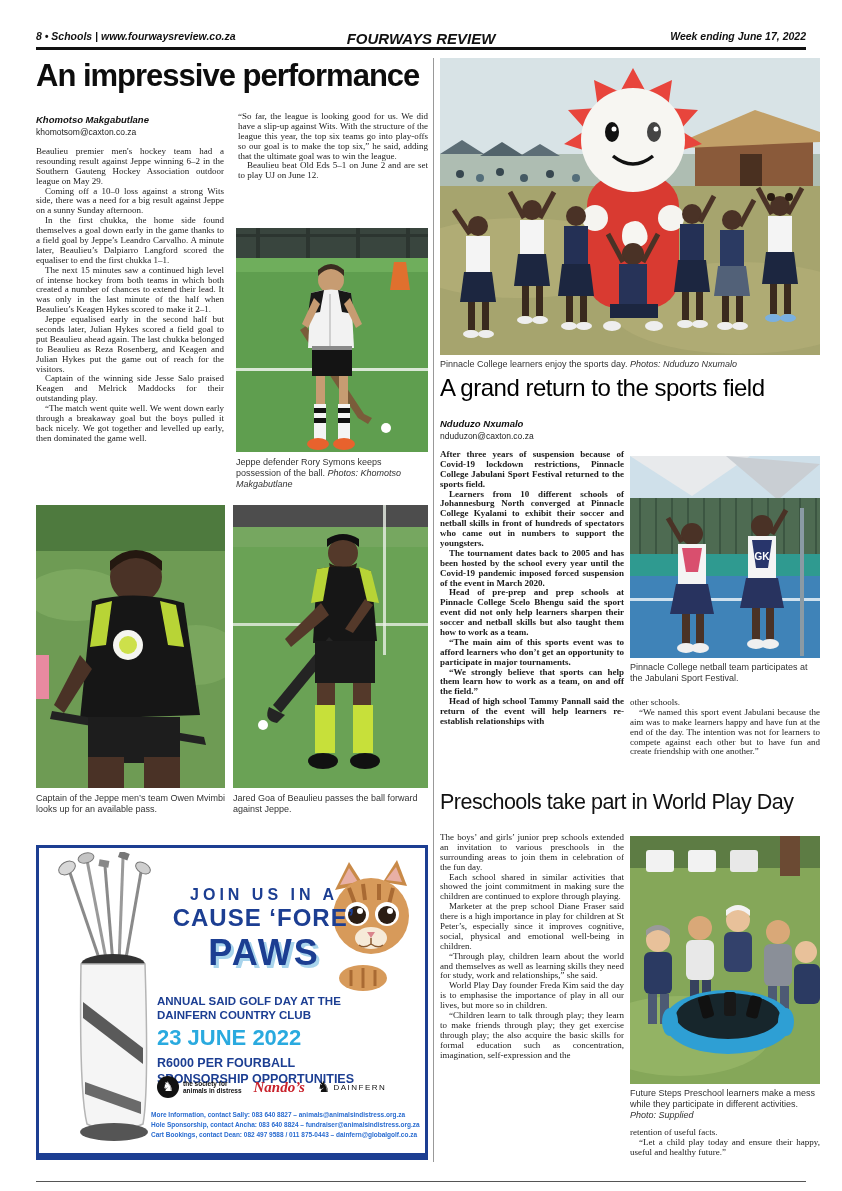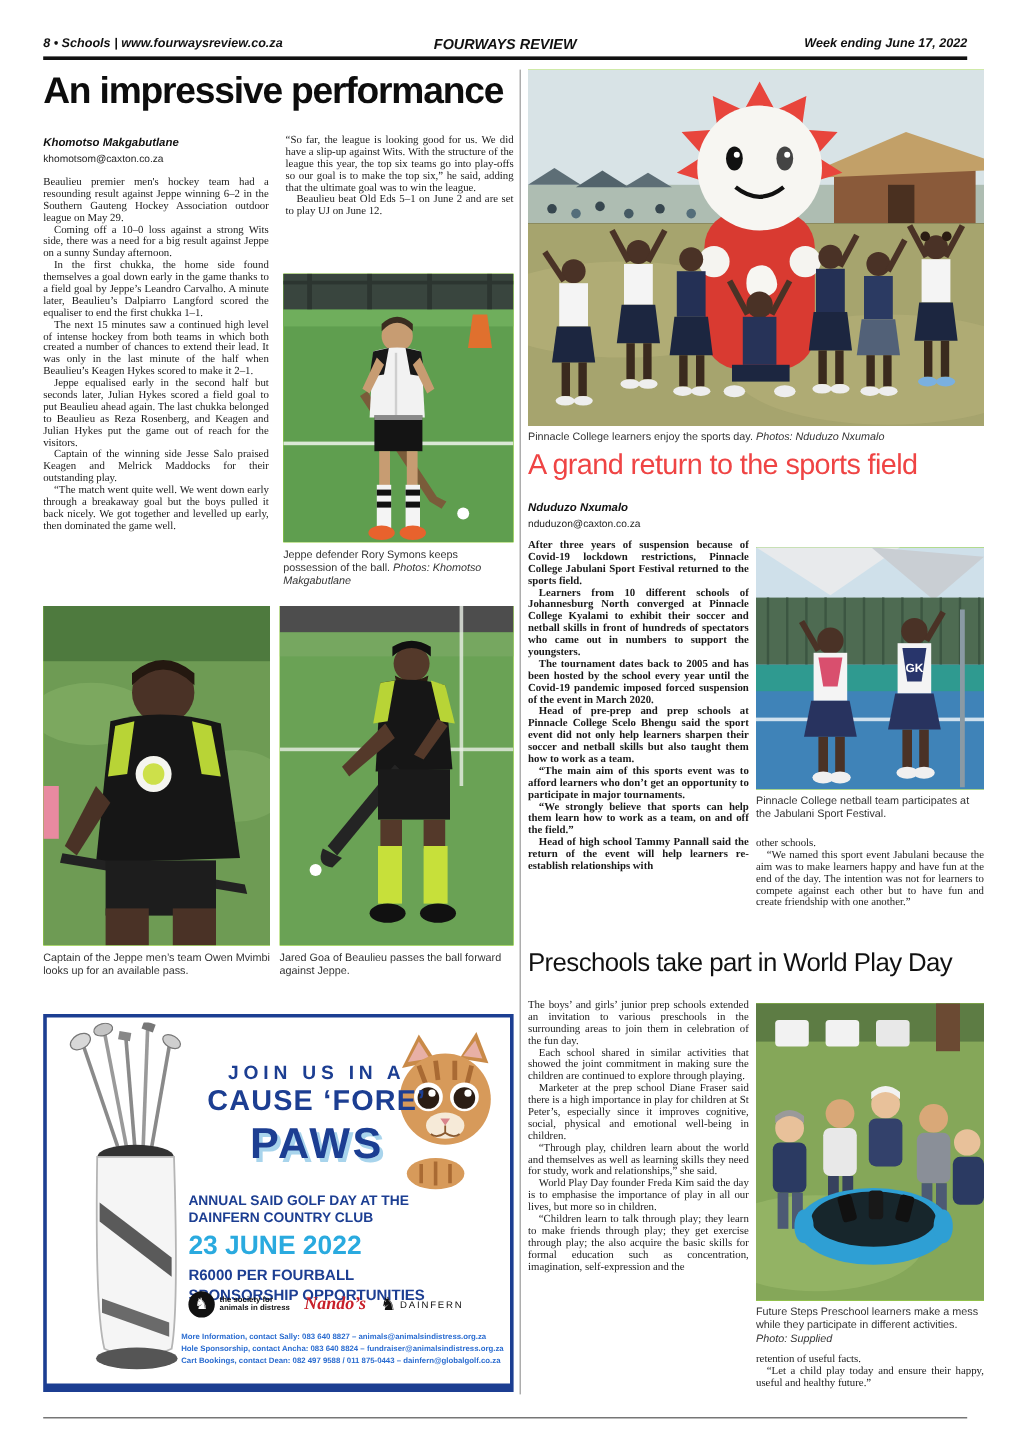--- a/index.html
+++ b/index.html
@@ -6,21 +6,21 @@
   body { background:#e9e9e9; font-family:"Liberation Sans", sans-serif; }
   .page { position:relative; width:842px; height:1191px; background:#fff; margin:0 auto; overflow:hidden; }
   .abs { position:absolute; }
 
   
   .hdr { font:italic bold 10.5px "Liberation Sans", sans-serif; color:#111; }
   .rule { background:#111; }
 
   
   .h1 { font:bold 31px "Liberation Sans", sans-serif; letter-spacing:-1px; color:#0d0d0d; white-space:nowrap; }
-  .h2 { font:400 24px "Liberation Sans", sans-serif; letter-spacing:-0.5px; color:#ef4444; white-space:nowrap; }
+  .h2 { font:400 24px "Liberation Sans", sans-serif; letter-spacing:-0.5px; color:#000000; white-space:nowrap; }
   .h3 { font:400 21.5px "Liberation Sans", sans-serif; letter-spacing:-0.5px; color:#111; white-space:nowrap; }
 
   .byline { font:italic bold 9.5px "Liberation Sans", sans-serif; color:#111; }
   .email  { font:8.5px "Liberation Sans", sans-serif; color:#222; }
 
   .bodycol { font:9px/1.1 "Liberation Serif", serif; color:#1a1a1a; text-align:justify; }
   .bodycol p + p { text-indent:9px; }
 
   .cap { font:9px/1.22 "Liberation Sans", sans-serif; color:#333; }
   .cap i { font-style:italic; }
@@ -49,21 +49,21 @@
   .ad .dainmark { font-size:15px; color:#111; }
   .ad .daintxt { font:8px "Liberation Sans", sans-serif; letter-spacing:1.5px; color:#111; }
   .ad .contacts { position:absolute; font:bold 6.5px/10px "Liberation Sans", sans-serif; color:#2a6cd0; white-space:nowrap; }
 </style>
 </head>
 <body>
 
 <div class="page">
 
   <div class="abs hdr" style="left:36px; top:30px;">8 • Schools | www.fourwaysreview.co.za</div>
-  <div class="abs hdr" style="left:0; top:30px; width:842px; text-align:center; font-size:12px;">FOURWAYS REVIEW</div>
+  <div class="abs hdr" style="left:0; top:30px; width:842px; text-align:center; font-size:15px;">FOURWAYS REVIEW</div>
   <div class="abs hdr" style="right:36px; top:30px;">Week ending June 17, 2022</div>
   <div class="abs rule" style="left:36px; top:47px; width:770px; height:2.5px;"></div>
 
   <div class="abs vrule" style="left:433px; top:58px; height:1104px;"></div>
 
   <div class="abs h1" style="left:36px; top:58px;">An impressive performance</div>
 
   <div class="abs byline" style="left:36px; top:114px;">Khomotso Makgabutlane</div>
   <div class="abs email" style="left:36px; top:127px;">khomotsom@caxton.co.za</div>
 

